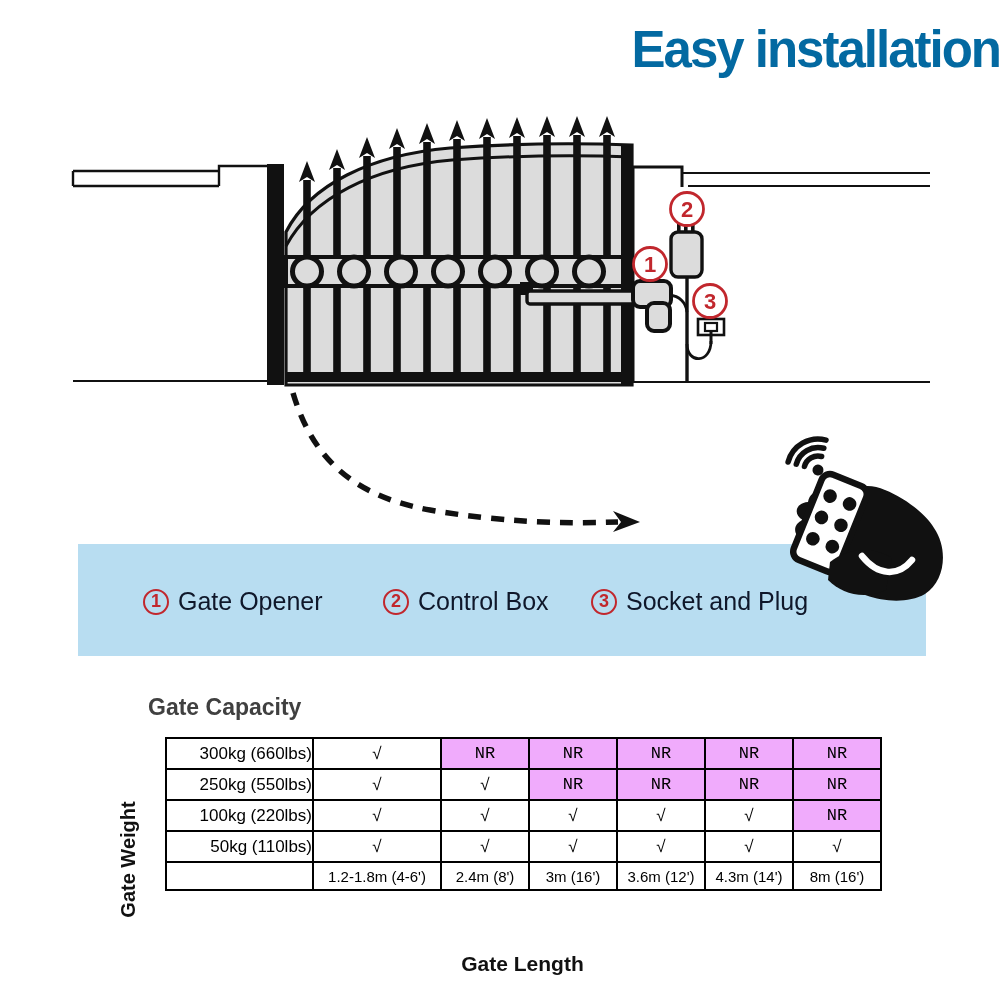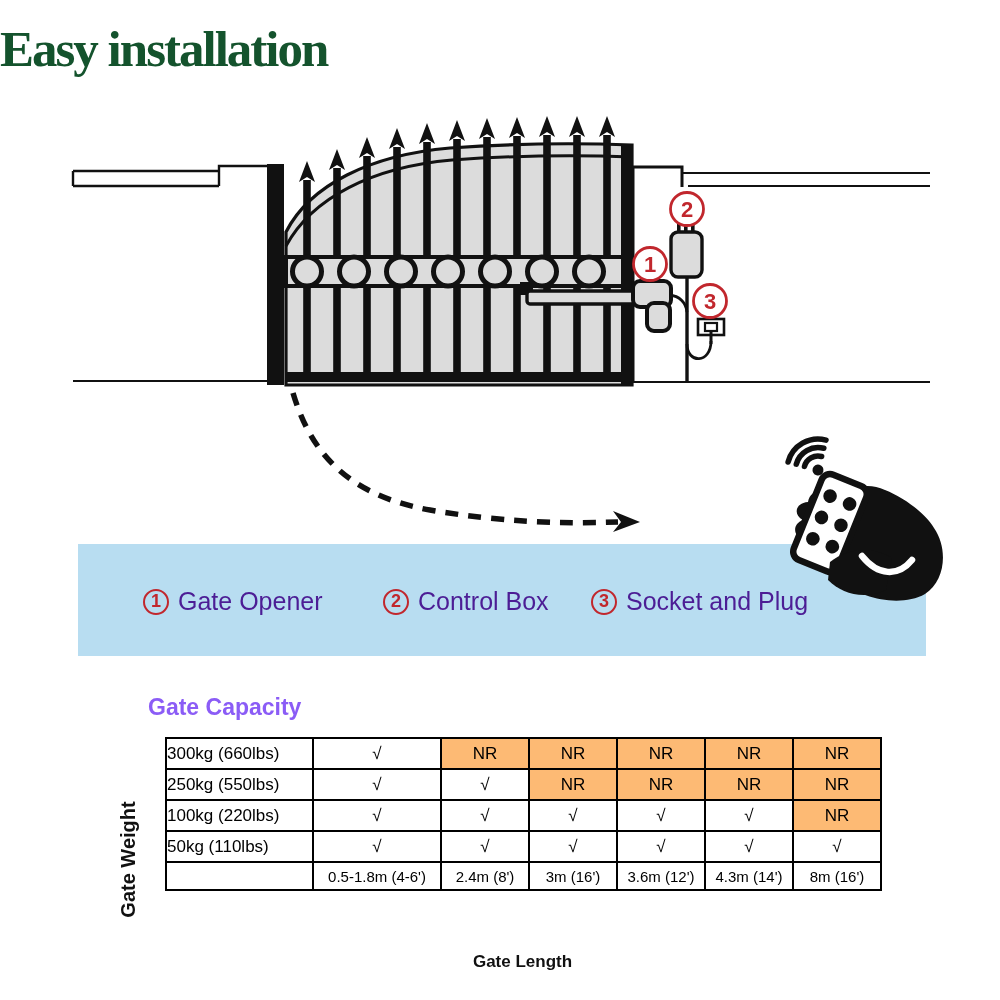--- a/index.html
+++ b/index.html
@@ -1,54 +1,54 @@
 <!DOCTYPE html>
 <html><head>
 <meta charset="utf-8">
 <style>
   html,body{margin:0;padding:0;background:#fff;}
   body{width:1000px;height:1000px;position:relative;overflow:hidden;
        font-family:"Liberation Sans",sans-serif;color:#111;}
   .abs{position:absolute;}
 
   
-  #title{top:20px;left:0;width:1000px;text-align:left;
-         font-family:Liberation Serif, serif;font-weight:bold;
-         font-size:51px;letter-spacing:-2px;color:#14532d;z-index:4;}
+  #title{top:20px;left:0;width:1000px;text-align:right;
+         font-family:Liberation Sans, sans-serif;font-weight:bold;
+         font-size:51px;letter-spacing:-2px;color:#0369a1;z-index:4;}
 
   
   #diagram{left:0;top:0;width:1000px;height:560px;z-index:2;}
 
   
   #band{left:78px;top:544px;width:848px;height:112px;background:#b8ddf1;z-index:1;}
 
   
   #remote{left:768px;top:412px;width:182px;height:202px;z-index:5;}
 
   
   .legend-item{top:587px;display:flex;align-items:center;gap:9px;z-index:6;}
   .num-circle{width:26px;height:26px;border:2.5px solid #c1272d;border-radius:50%;
               display:flex;align-items:center;justify-content:center;
               color:#c1272d;font-weight:bold;font-size:18px;background:transparent;
               box-sizing:border-box;flex:0 0 auto;}
-  .legend-label{font-size:25px;color:#4c1d95;white-space:nowrap;}
-
-  
-  #cap-heading{left:148px;top:694px;font-size:23px;font-weight:bold;color:#8b5cf6;z-index:3;}
+  .legend-label{font-size:25px;color:#0f172a;white-space:nowrap;}
+
+  
+  #cap-heading{left:148px;top:694px;font-size:23px;font-weight:bold;color:#404040;z-index:3;}
   #cap-table{left:165px;top:737px;z-index:3;}
   table{border-collapse:collapse;}
   td{border:2px solid #000;height:29px;font-size:17px;text-align:center;
      padding:0;background:#fff;color:#000;}
-  td.weight-cell{text-align:left;}
-  td.nr{background:#fdba74;}
+  td.weight-cell{text-align:right;}
+  td.nr{background:#f0abfc;font-family:Liberation Mono, monospace;}
   tr.len-row td{height:26px;font-size:15px;}
   #gate-weight{left:48px;top:848px;width:160px;text-align:center;
                font-size:20px;font-weight:bold;transform:rotate(-90deg);z-index:3;}
   #gate-length{left:165px;top:952px;width:715px;text-align:center;
-               font-size:17px;font-weight:bold;z-index:3;}
+               font-size:21px;font-weight:bold;z-index:3;}
 </style>
 </head>
 <body>
 
 <div id="title" class="abs">Easy installation</div>
 
 <svg id="diagram" class="abs" viewBox="0 0 1000 560">
 
   <g>
     <path d="M73,171 H219 M73,186 H219 M73,171 V186 M219,186 V166 H268" fill="none" stroke="#111" stroke-width="2.4"></path>
@@ -248,21 +248,21 @@
       <td class="weight-cell">50kg (110lbs)</td>
       <td class="cap-cell">√</td>
       <td class="cap-cell">√</td>
       <td class="cap-cell">√</td>
       <td class="cap-cell">√</td>
       <td class="cap-cell">√</td>
       <td class="cap-cell">√</td>
     </tr>
     <tr class="len-row">
       <td></td>
-      <td>0.5-1.8m (4-6')</td>
+      <td>1.2-1.8m (4-6')</td>
       <td>2.4m (8')</td>
       <td>3m (16')</td>
       <td>3.6m (12')</td>
       <td>4.3m (14')</td>
       <td>8m (16')</td>
     </tr>
   </tbody>
     </table>
 </div>
 

